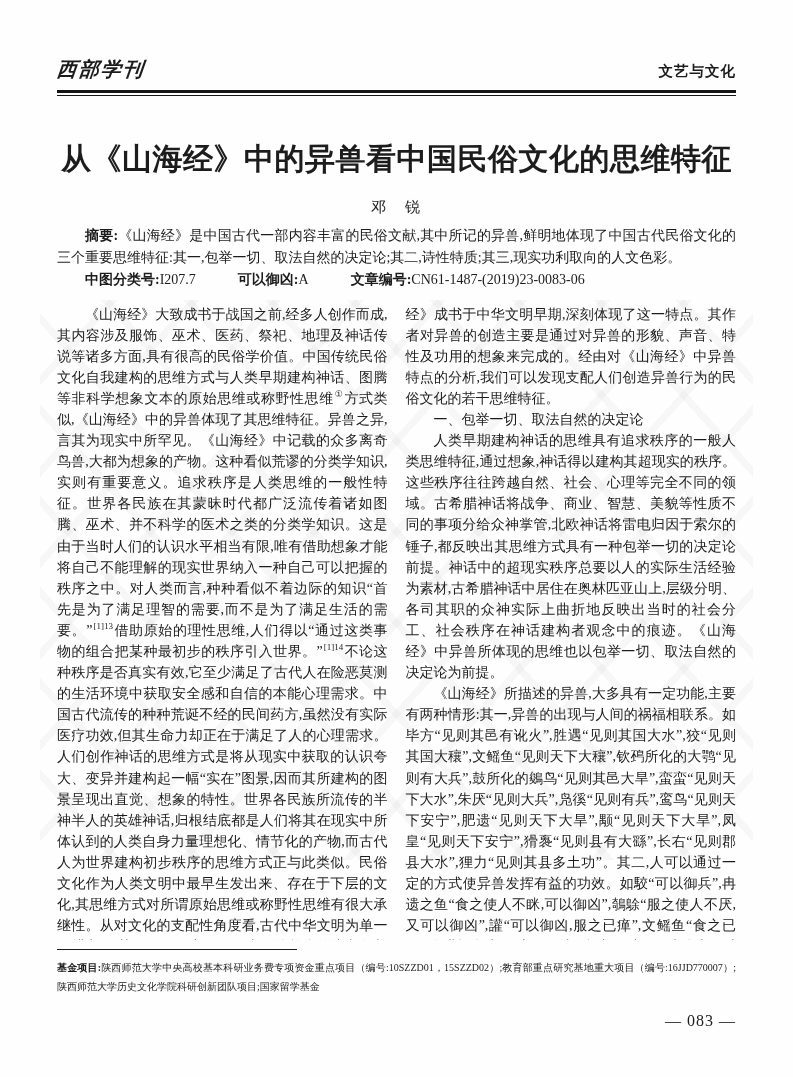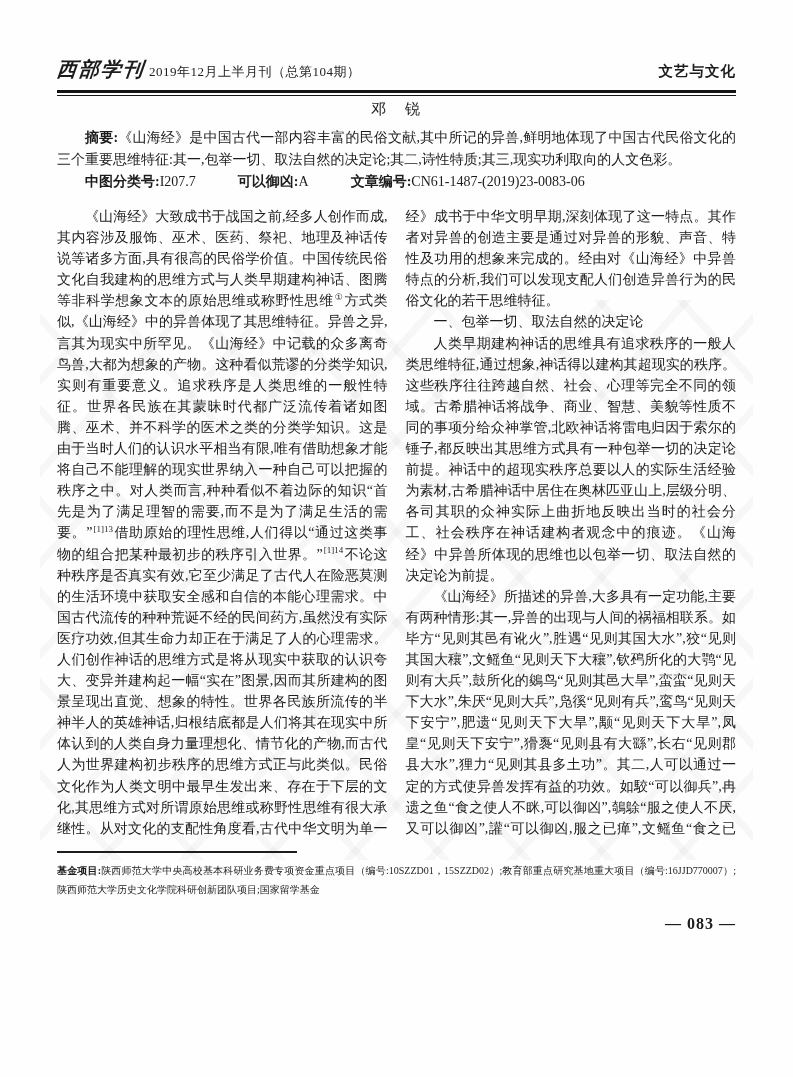--- a/index.html
+++ b/index.html
@@ -52,21 +52,21 @@
   
   .article-title {
     margin-top: 44px;
     text-align: center;
     font-size: 30px;
     font-weight: 700;
     letter-spacing: 0.5px;
     line-height: 1.25;
   }
   .article-author {
-    margin-top: 4px;
+    margin-top: 20px;
     text-align: center;
     font-size: 15px;
     letter-spacing: 2px;
   }
 
   
   .abstract-block { margin-top: 8px; }
   .meta-par {
     font-size: 14px;
     line-height: 22px;
@@ -120,42 +120,42 @@
     line-height: 19px;
     text-align: justify;
   }
   .footnote b { font-weight: 700; }
 
   
   .page-number {
     margin-top: 16px;
     text-align: right;
     font-size: 16px;
-    font-weight: 700;
+    font-weight: 400;
     letter-spacing: 1px;
   }
 </style>
 </head>
 <body>
 
 <div class="page">
   <div class="watermark"></div>
 
   <div class="content">
 
     <div class="header-row">
       <div class="header-left">
         <span class="journal-logo">西部学刊</span>
-        <span class="issue-info">2019年12月上半月刊（总第104期）</span>
       </div>
       <span class="section-label">文艺与文化</span>
     </div>
     <div class="header-rule-thick"></div>
     <div class="header-rule-thin"></div>
 
+    <h1 class="article-title">从《山海经》中的异兽看中国民俗文化的思维特征</h1>
     <div class="article-author">邓　锐</div>
 
     <div class="abstract-block">
       <p class="meta-par"><b>摘要:</b><span>《山海经》是中国古代一部内容丰富的民俗文献,其中所记的异兽,鲜明地体现了中国古代民俗文化的三个重要思维特征:其一,包举一切、取法自然的决定论;其二,诗性特质;其三,现实功利取向的人文色彩。</span></p>
       <p class="meta-line">
         <span class="meta-item"><b>中图分类号:</b><span>I207.7</span></span><span class="meta-item"><b>可以御凶:</b><span>A</span></span><span class="meta-item"><b>文章编号:</b><span>CN61-1487-(2019)23-0083-06</span></span>
       </p>
     </div>
 
     <div class="columns">

